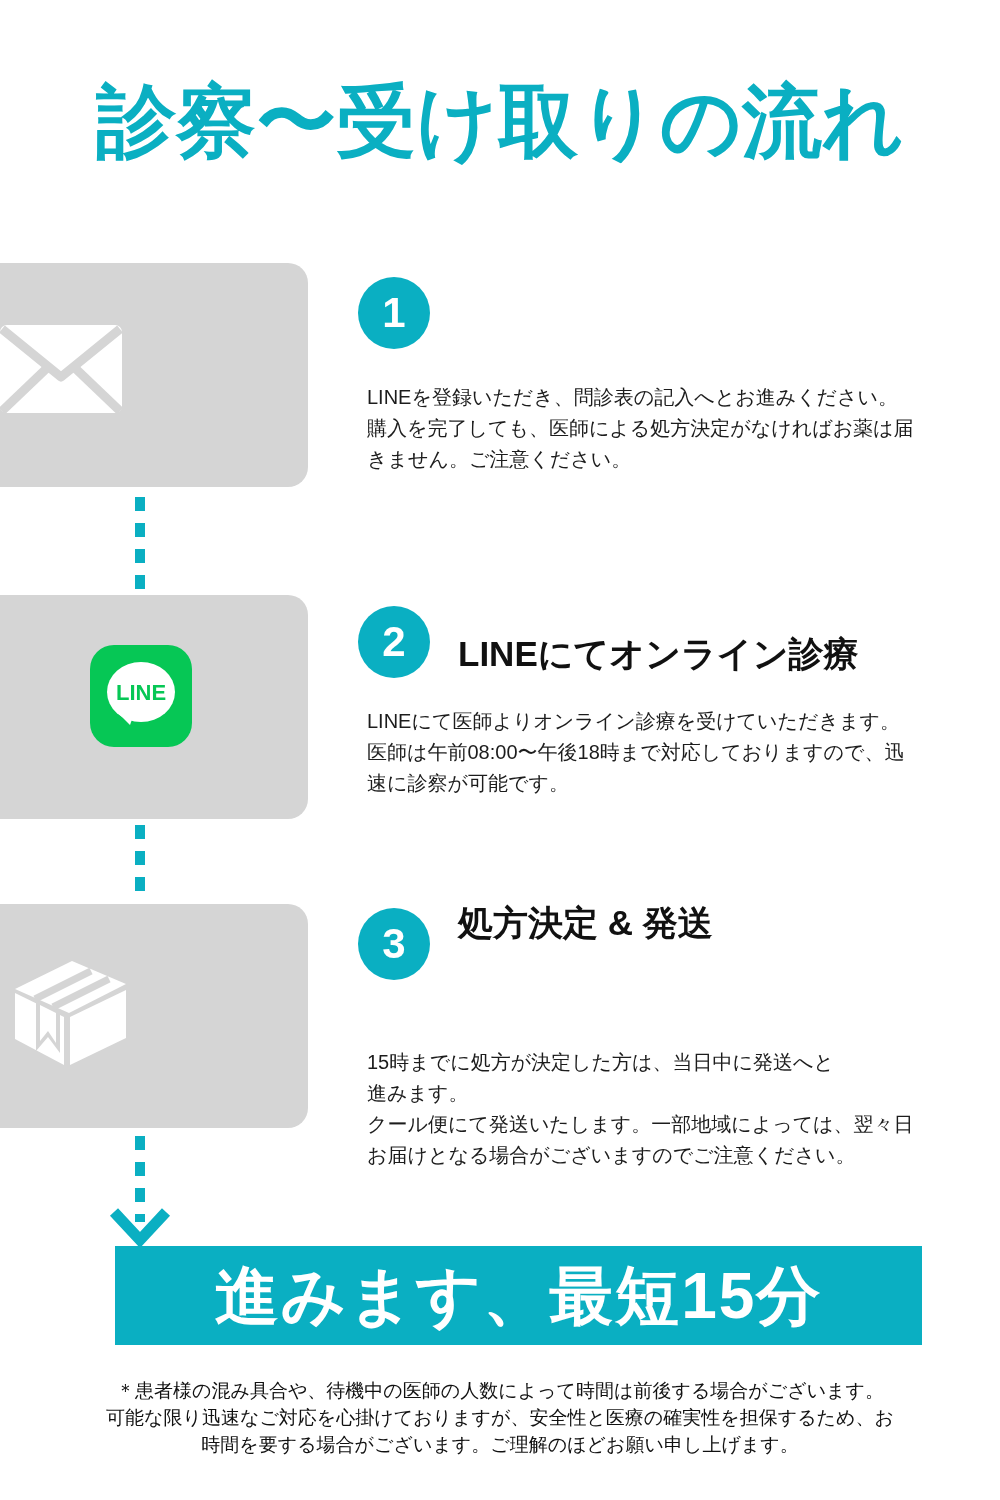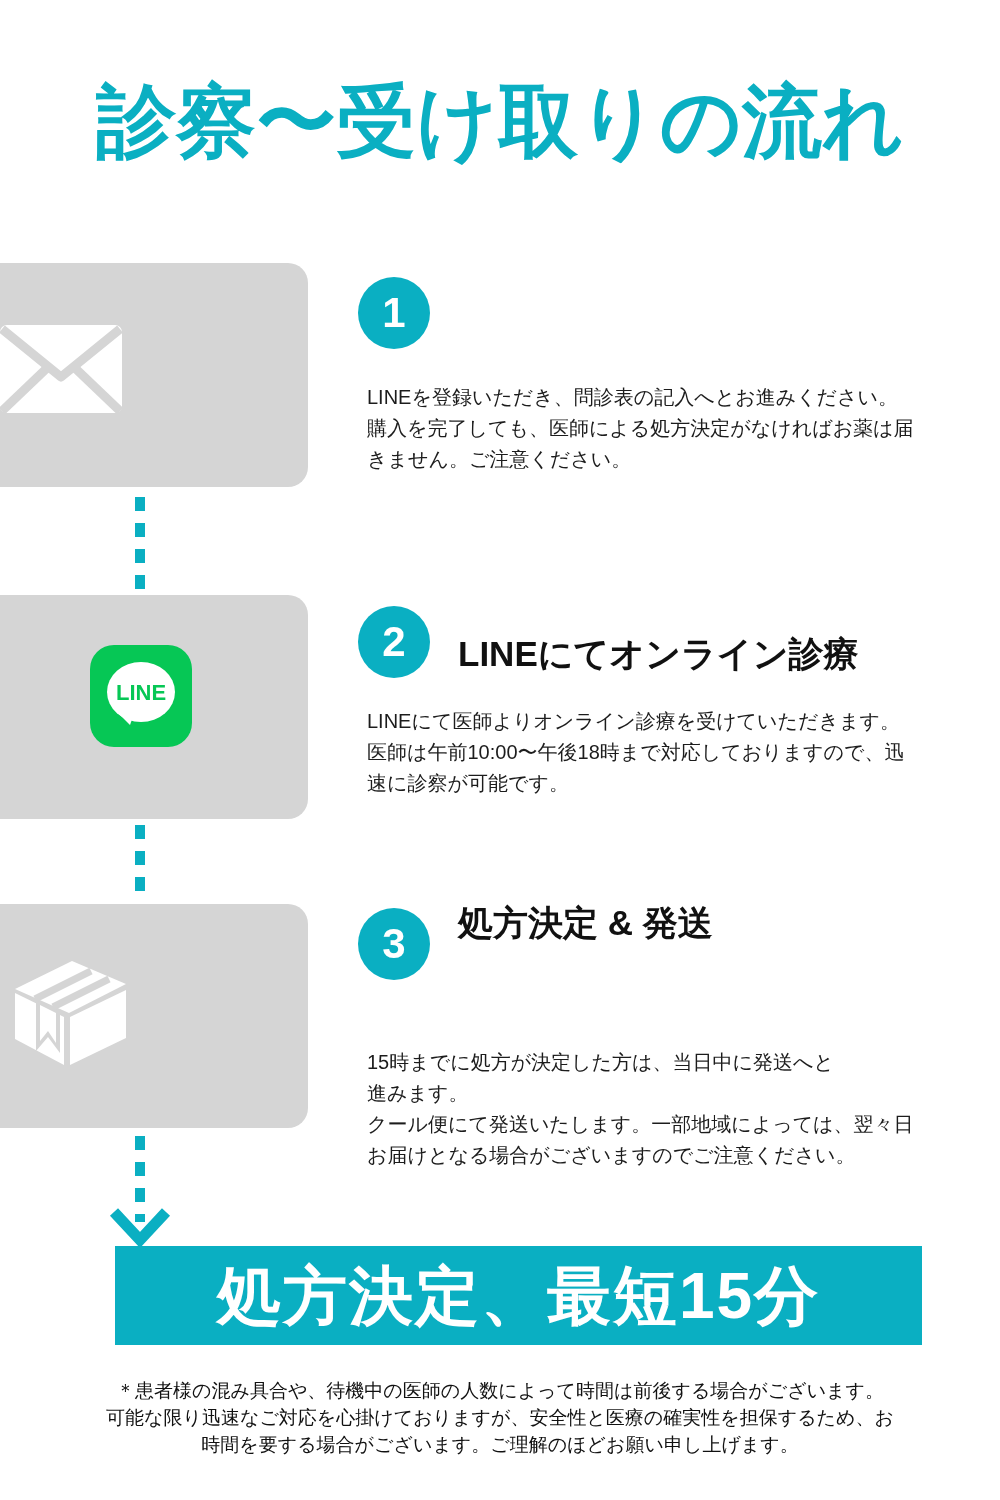--- a/index.html
+++ b/index.html
@@ -120,21 +120,21 @@
       <ellipse cx="51" cy="47" rx="34" ry="30" fill="#ffffff"></ellipse>
       <polygon points="28,68 40,80 45,66" fill="#ffffff"></polygon>
       <text x="51" y="55" text-anchor="middle" font-size="22" font-weight="bold" font-family="Liberation Sans, DejaVu Sans, sans-serif" fill="#06C755">LINE</text>
     </svg>
   </div>
   <div class="badge badge-2">
     <span>2</span>
   </div>
   <div class="step-heading heading-2">LINEにてオンライン診療</div>
   <div class="step-body body-2">LINEにて医師よりオンライン診療を受けていただきます。
-医師は午前10:00〜午後18時まで対応しておりますので、迅
+医師は午前08:00〜午後18時まで対応しておりますので、迅
 速に診察が可能です。</div>
 
   <div class="dash-segment dash-2"></div>
 
   <div class="step-box box-3">
     <svg class="step-icon package-icon" width="132" height="110" viewBox="0 0 132 110" style="position:absolute; left:2px; top:55px;">
 
       <polygon points="13,34 62,58 62,106 13,80" fill="#ffffff"></polygon>
 
       <polygon points="68,58 124,31 124,79 68,106" fill="#ffffff"></polygon>
@@ -156,20 +156,20 @@
 クール便にて発送いたします。一部地域によっては、翌々日
 お届けとなる場合がございますのでご注意ください。</div>
 
   <div class="dash-segment dash-3"></div>
 
   <svg class="flow-arrow" width="64" height="44" viewBox="0 0 64 44">
     <polyline points="6,6 32,34 58,6" fill="none" stroke="#0AAFC2" stroke-width="11"></polyline>
   </svg>
 
   <div class="banner">
-    <span class="banner-text">処方決定、最短15分</span>
+    <span class="banner-text">進みます、最短15分</span>
   </div>
 
   <div class="footer-note">＊患者様の混み具合や、待機中の医師の人数によって時間は前後する場合がございます。
 可能な限り迅速なご対応を心掛けておりますが、安全性と医療の確実性を担保するため、お
 時間を要する場合がございます。ご理解のほどお願い申し上げます。</div>
 
 </div>
 
 </body></html>

